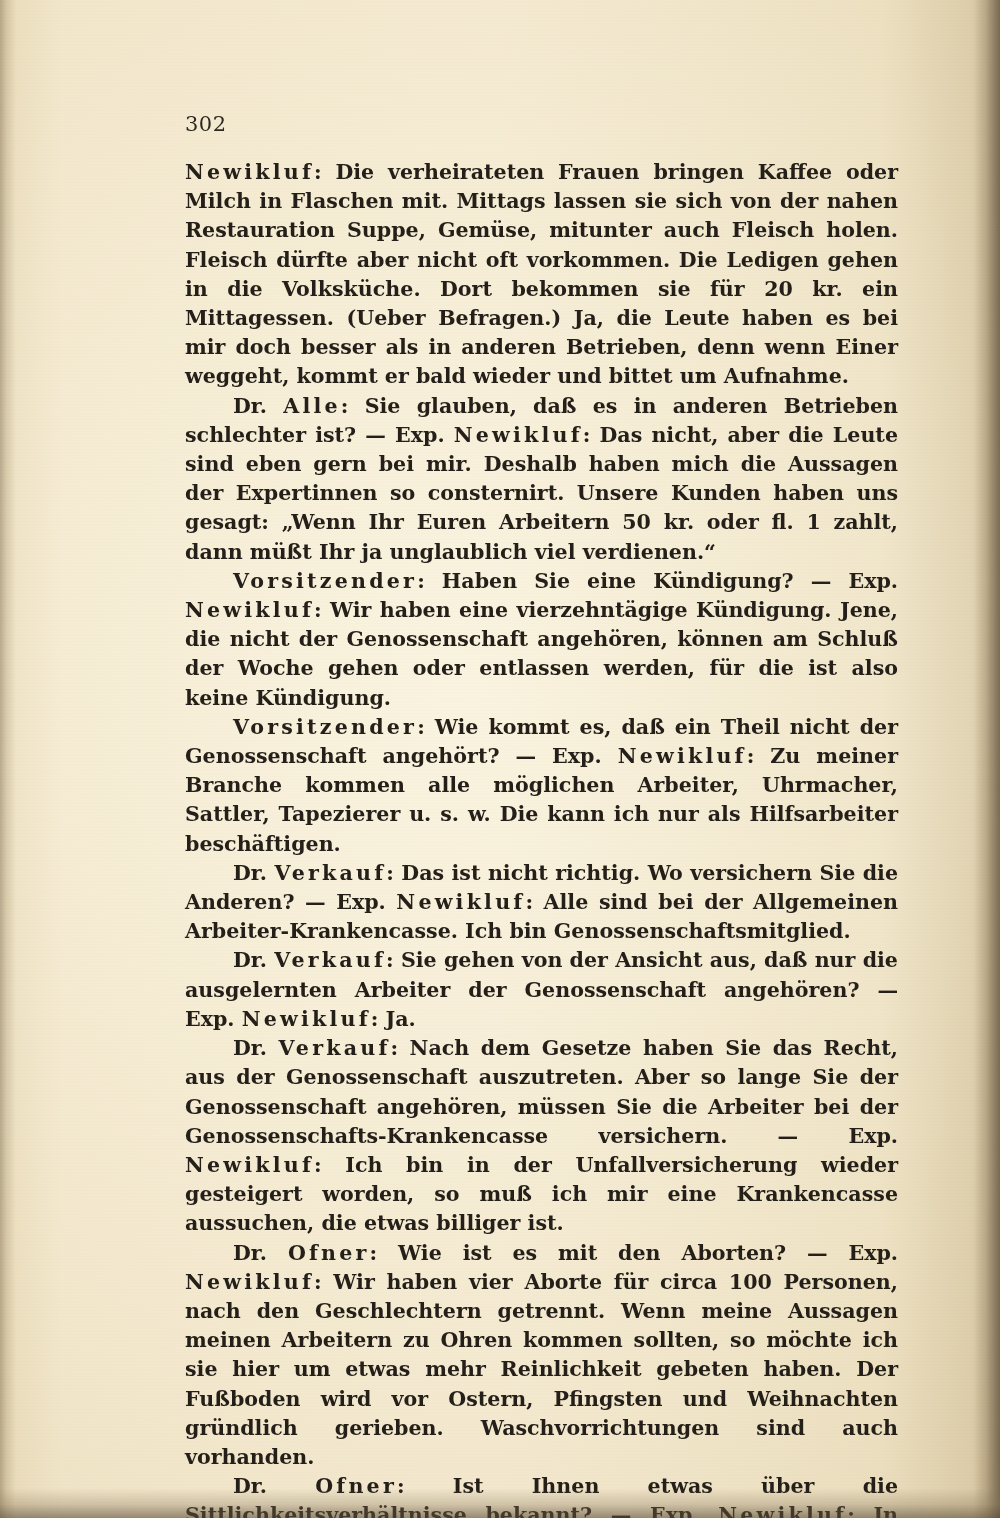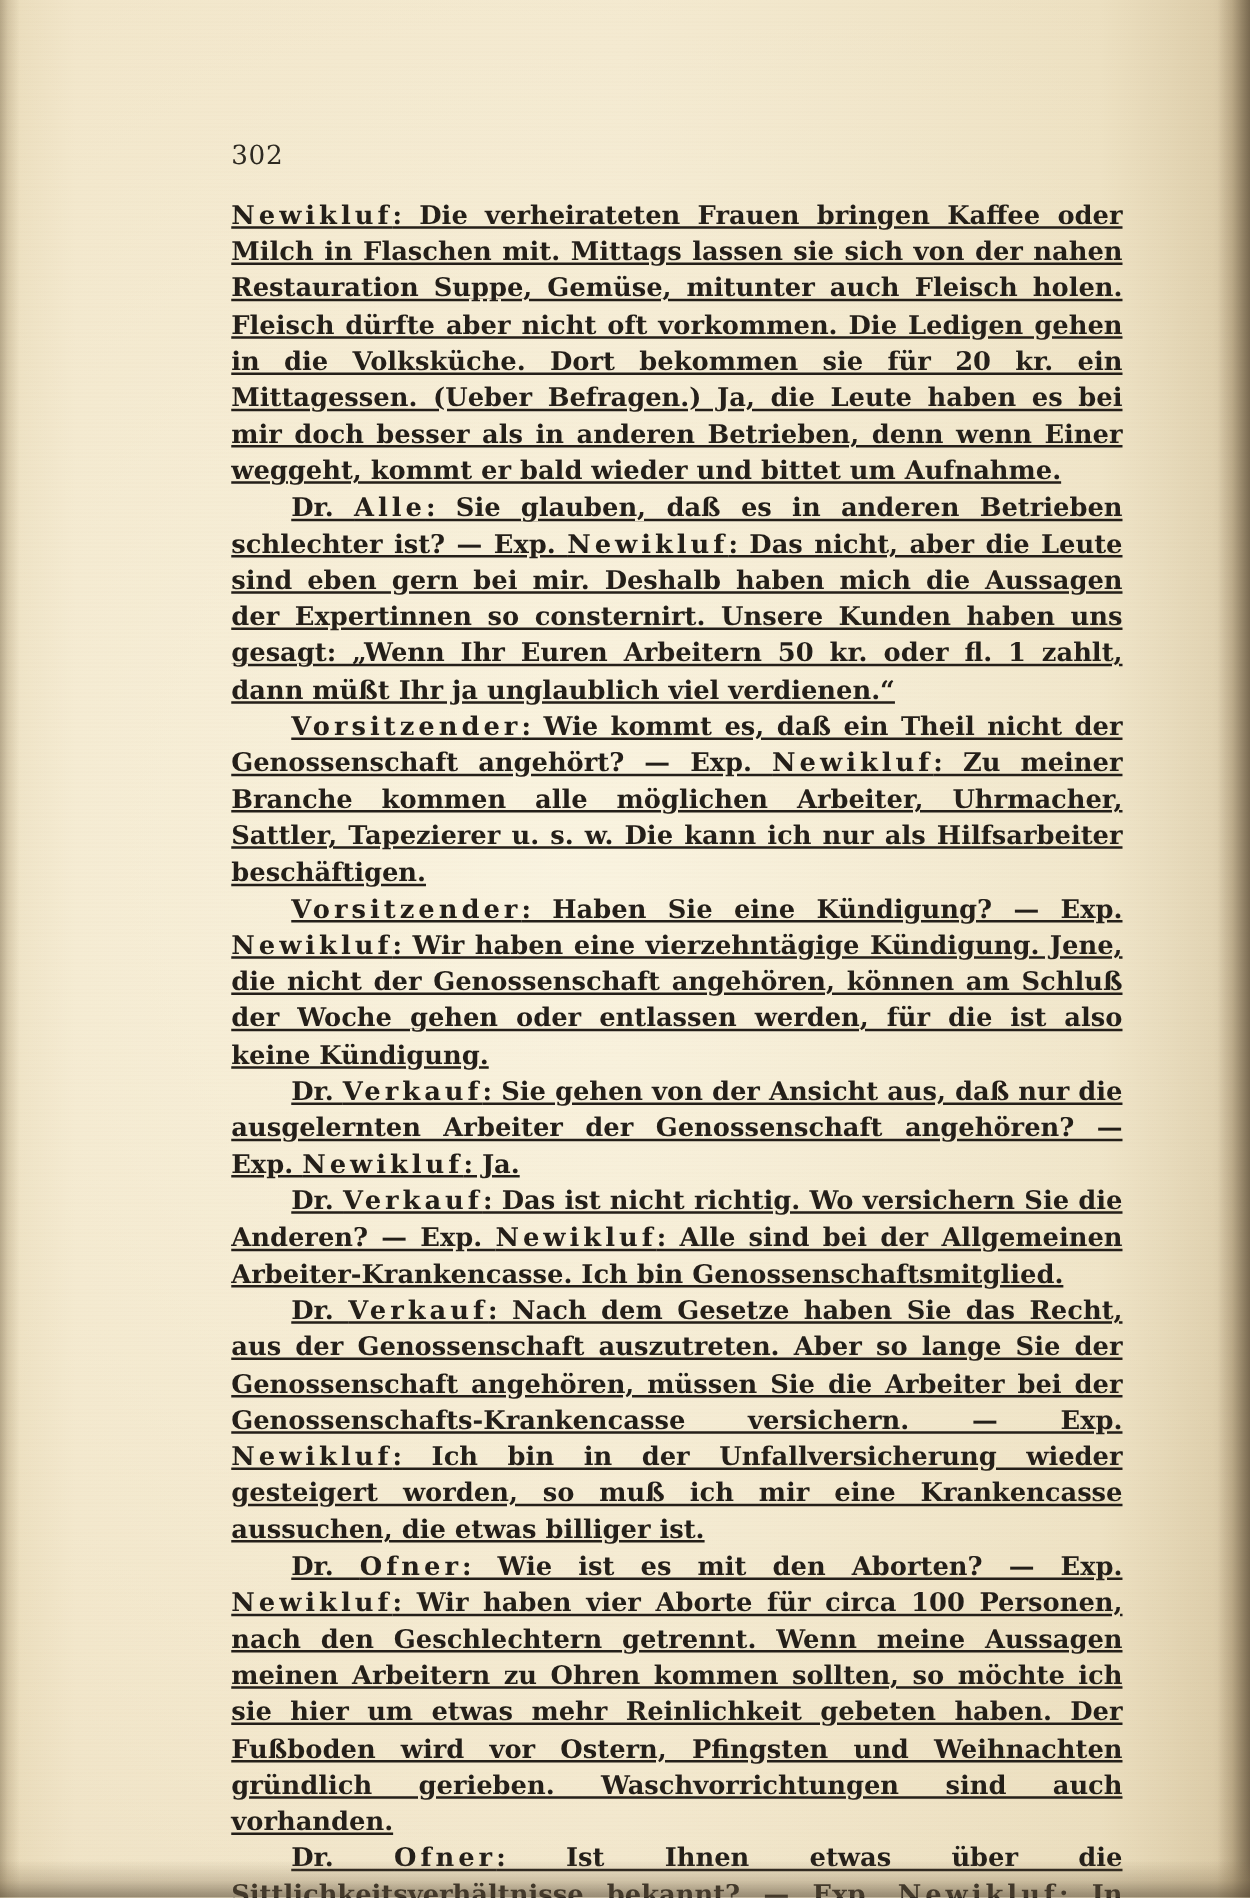--- a/index.html
+++ b/index.html
@@ -61,21 +61,20 @@
     font-size: 20.6px;
     line-height: 29.2px;
     text-align: justify;
     text-justify: inter-word;
     font-family: "DejaVu Serif", serif;
     font-weight: 600;
     -webkit-font-smoothing: antialiased;
   }
   .textblock p {
     margin: 0;
-    text-decoration: underline;
   }
   .textblock p.ind {
     text-indent: 48px;
   }
   .sp {
     letter-spacing: 3.2px;
   }
   
   .grain {
     position: absolute;
@@ -92,24 +91,24 @@
 
 <div class="scan"></div>
 
 <div class="page">
 
   <div class="folio">302</div>
 
   <div class="textblock" id="textblock">
       <p class=""><span class="sp">Newikluf</span>: Die verheirateten Frauen bringen Kaffee oder Milch in Flaschen mit. Mittags lassen sie sich von der nahen Restauration Suppe, Gemüse, mitunter auch Fleisch holen. Fleisch dürfte aber nicht oft vorkommen. Die Ledigen gehen in die Volksküche. Dort bekommen sie für 20 kr. ein Mittagessen. (Ueber Befragen.) Ja, die Leute haben es bei mir doch besser als in anderen Betrieben, denn wenn Einer weggeht, kommt er bald wieder und bittet um Aufnahme.</p>
       <p class="ind">Dr. <span class="sp">Alle</span>: Sie glauben, daß es in anderen Betrieben schlechter ist? — Exp. <span class="sp">Newikluf</span>: Das nicht, aber die Leute sind eben gern bei mir. Deshalb haben mich die Aussagen der Expertinnen so consternirt. Unsere Kunden haben uns gesagt: „Wenn Ihr Euren Arbeitern 50 kr. oder fl. 1 zahlt, dann müßt Ihr ja unglaublich viel verdienen.“</p>
+      <p class="ind"><span class="sp">Vorsitzender</span>: Haben Sie eine Kündigung? — Exp. <span class="sp">Newikluf</span>: Wir haben eine vierzehntägige Kündigung. Jene, die nicht der Genossenschaft angehören, können am Schluß der Woche gehen oder entlassen werden, für die ist also keine Kündigung.</p>
       <p class="ind"><span class="sp">Vorsitzender</span>: Wie kommt es, daß ein Theil nicht der Genossenschaft angehört? — Exp. <span class="sp">Newikluf</span>: Zu meiner Branche kommen alle möglichen Arbeiter, Uhrmacher, Sattler, Tapezierer u. s. w. Die kann ich nur als Hilfsarbeiter beschäftigen.</p>
-      <p class="ind"><span class="sp">Vorsitzender</span>: Haben Sie eine Kündigung? — Exp. <span class="sp">Newikluf</span>: Wir haben eine vierzehntägige Kündigung. Jene, die nicht der Genossenschaft angehören, können am Schluß der Woche gehen oder entlassen werden, für die ist also keine Kündigung.</p>
+      <p class="ind">Dr. <span class="sp">Verkauf</span>: Das ist nicht richtig. Wo versichern Sie die Anderen? — Exp. <span class="sp">Newikluf</span>: Alle sind bei der Allgemeinen Arbeiter-Krankencasse. Ich bin Genossenschaftsmitglied.</p>
       <p class="ind">Dr. <span class="sp">Verkauf</span>: Sie gehen von der Ansicht aus, daß nur die ausgelernten Arbeiter der Genossenschaft angehören? — Exp. <span class="sp">Newikluf</span>: Ja.</p>
-      <p class="ind">Dr. <span class="sp">Verkauf</span>: Das ist nicht richtig. Wo versichern Sie die Anderen? — Exp. <span class="sp">Newikluf</span>: Alle sind bei der Allgemeinen Arbeiter-Krankencasse. Ich bin Genossenschaftsmitglied.</p>
       <p class="ind">Dr. <span class="sp">Verkauf</span>: Nach dem Gesetze haben Sie das Recht, aus der Genossenschaft auszutreten. Aber so lange Sie der Genossenschaft angehören, müssen Sie die Arbeiter bei der Genossenschafts-Krankencasse versichern. — Exp. <span class="sp">Newikluf</span>: Ich bin in der Unfallversicherung wieder gesteigert worden, so muß ich mir eine Krankencasse aussuchen, die etwas billiger ist.</p>
       <p class="ind">Dr. <span class="sp">Ofner</span>: Wie ist es mit den Aborten? — Exp. <span class="sp">Newikluf</span>: Wir haben vier Aborte für circa 100 Personen, nach den Geschlechtern getrennt. Wenn meine Aussagen meinen Arbeitern zu Ohren kommen sollten, so möchte ich sie hier um etwas mehr Reinlichkeit gebeten haben. Der Fußboden wird vor Ostern, Pfingsten und Weihnachten gründlich gerieben. Waschvorrichtungen sind auch vorhanden.</p>
       <p class="ind">Dr. <span class="sp">Ofner</span>: Ist Ihnen etwas über die Sittlichkeitsverhältnisse bekannt? — Exp. <span class="sp">Newikluf</span>: In meiner Fabriksordnung ist eine Bestimmung, daß derartige Sachen nicht vorkommen dürfen; ich weiß auch nichts davon.</p>
     </div>
 
 </div>
 
 <div class="edge-left"></div>
 <div class="edge-right"></div>
 <div class="edge-bottom"></div>

